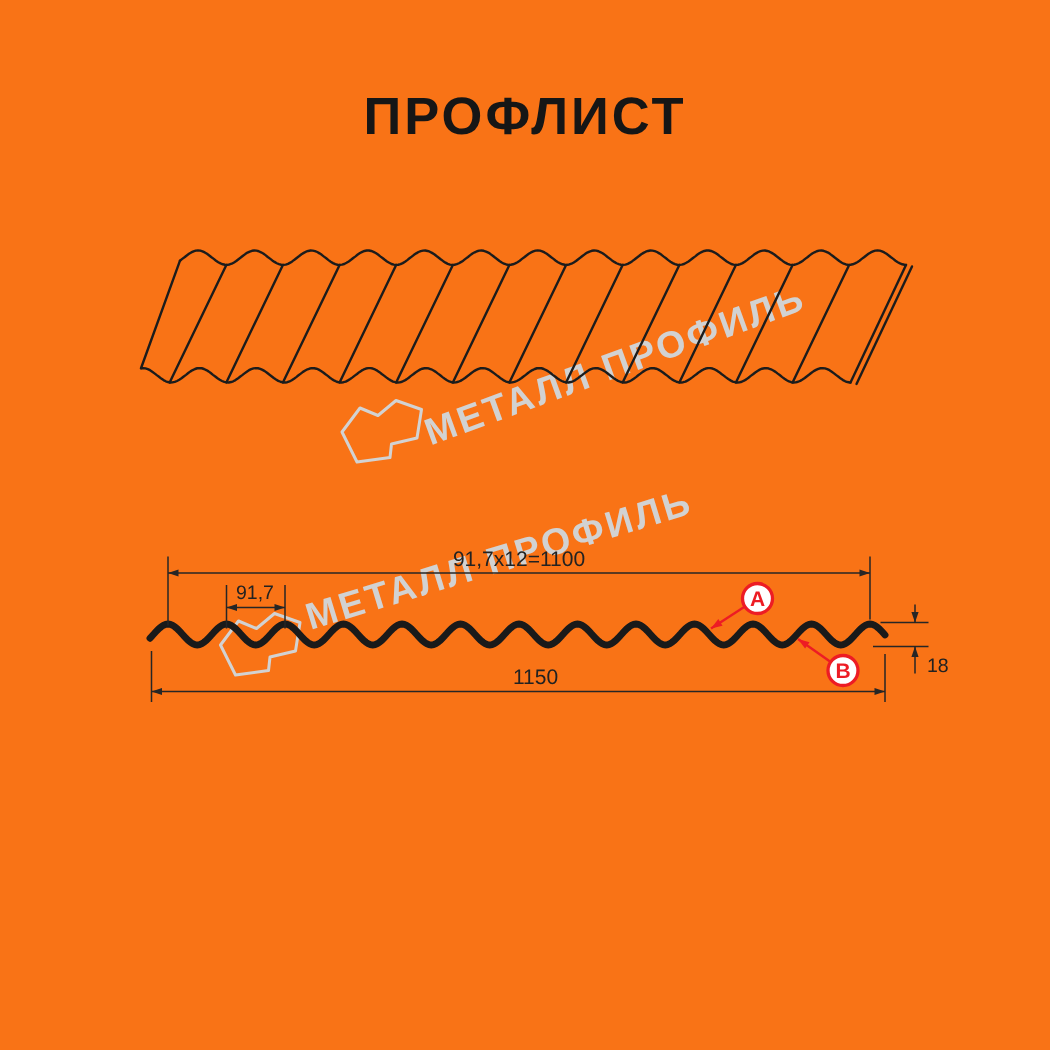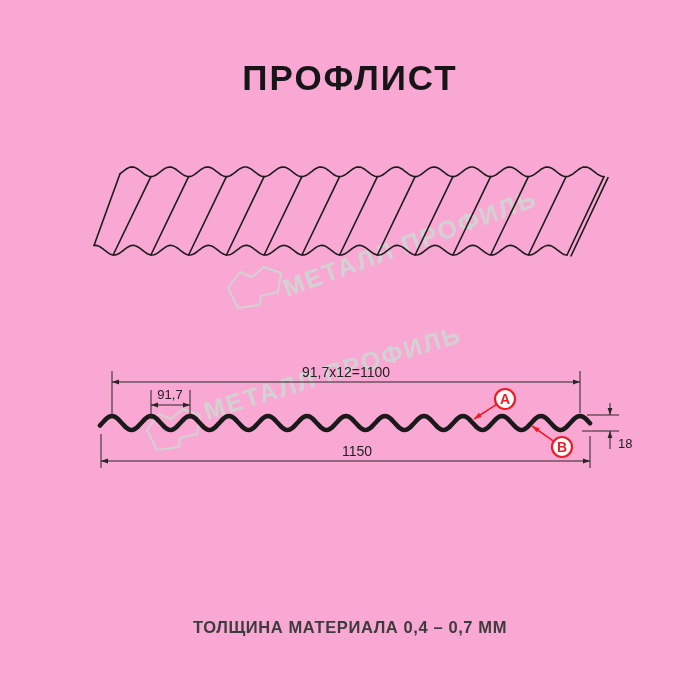--- a/index.html
+++ b/index.html
@@ -1,17 +1,17 @@
 <!DOCTYPE html>
 <html style="--accent: #ed1c24; --ink: #1c1c1c; --wm: #d2d2d2;"><head>
 <meta charset="utf-8">
 <style>
   :root{ --accent:#ed1c24; --ink:#1c1c1c; --wm:#d2d2d2; }
   html,body{margin:0;padding:0;background:#fff;}
-  .page{position:relative;width:700px;height:700px;background:#f9a8d4;overflow:hidden;
+  .page{position:relative;width:700px;height:700px;background:#f97316;overflow:hidden;
         font-family:"Liberation Sans", sans-serif;}
   .title{position:absolute;top:58px;left:0;width:700px;text-align:center;
          font-size:35px;font-weight:700;letter-spacing:2px;color:#161616;}
   .subtitle{position:absolute;top:103px;left:0;width:700px;text-align:center;
          font-size:17px;font-weight:700;letter-spacing:1px;color:#2a2a2a;}
   .footer{position:absolute;top:618px;left:0;width:700px;text-align:center;
          font-size:16.5px;font-weight:700;letter-spacing:.6px;color:#3c3c3c;}
   svg{position:absolute;top:0;left:0;}
   .wm-logo{stroke:var(--wm);stroke-width:2;fill:none;stroke-linejoin:round;}
   .wm-text{fill:var(--wm);font-size:25px;font-weight:700;letter-spacing:2px;}
@@ -112,14 +112,13 @@
     </g>
 
     <g>
       <line class="red-stroke" x1="553.8" y1="441.3" x2="532" y2="426"></line>
       <polygon class="red-fill" points="532,426 539.7,428.2 536.7,432.4"></polygon>
       <circle class="red-circle" cx="562" cy="447" r="10"></circle>
       <text class="red-letter" x="562" y="452">B</text>
     </g>
   </svg>
 
-  <div class="footer">ТОЛЩИНА МАТЕРИАЛА 0,4 – 0,7 ММ</div>
 </div>
 
 </body></html>

